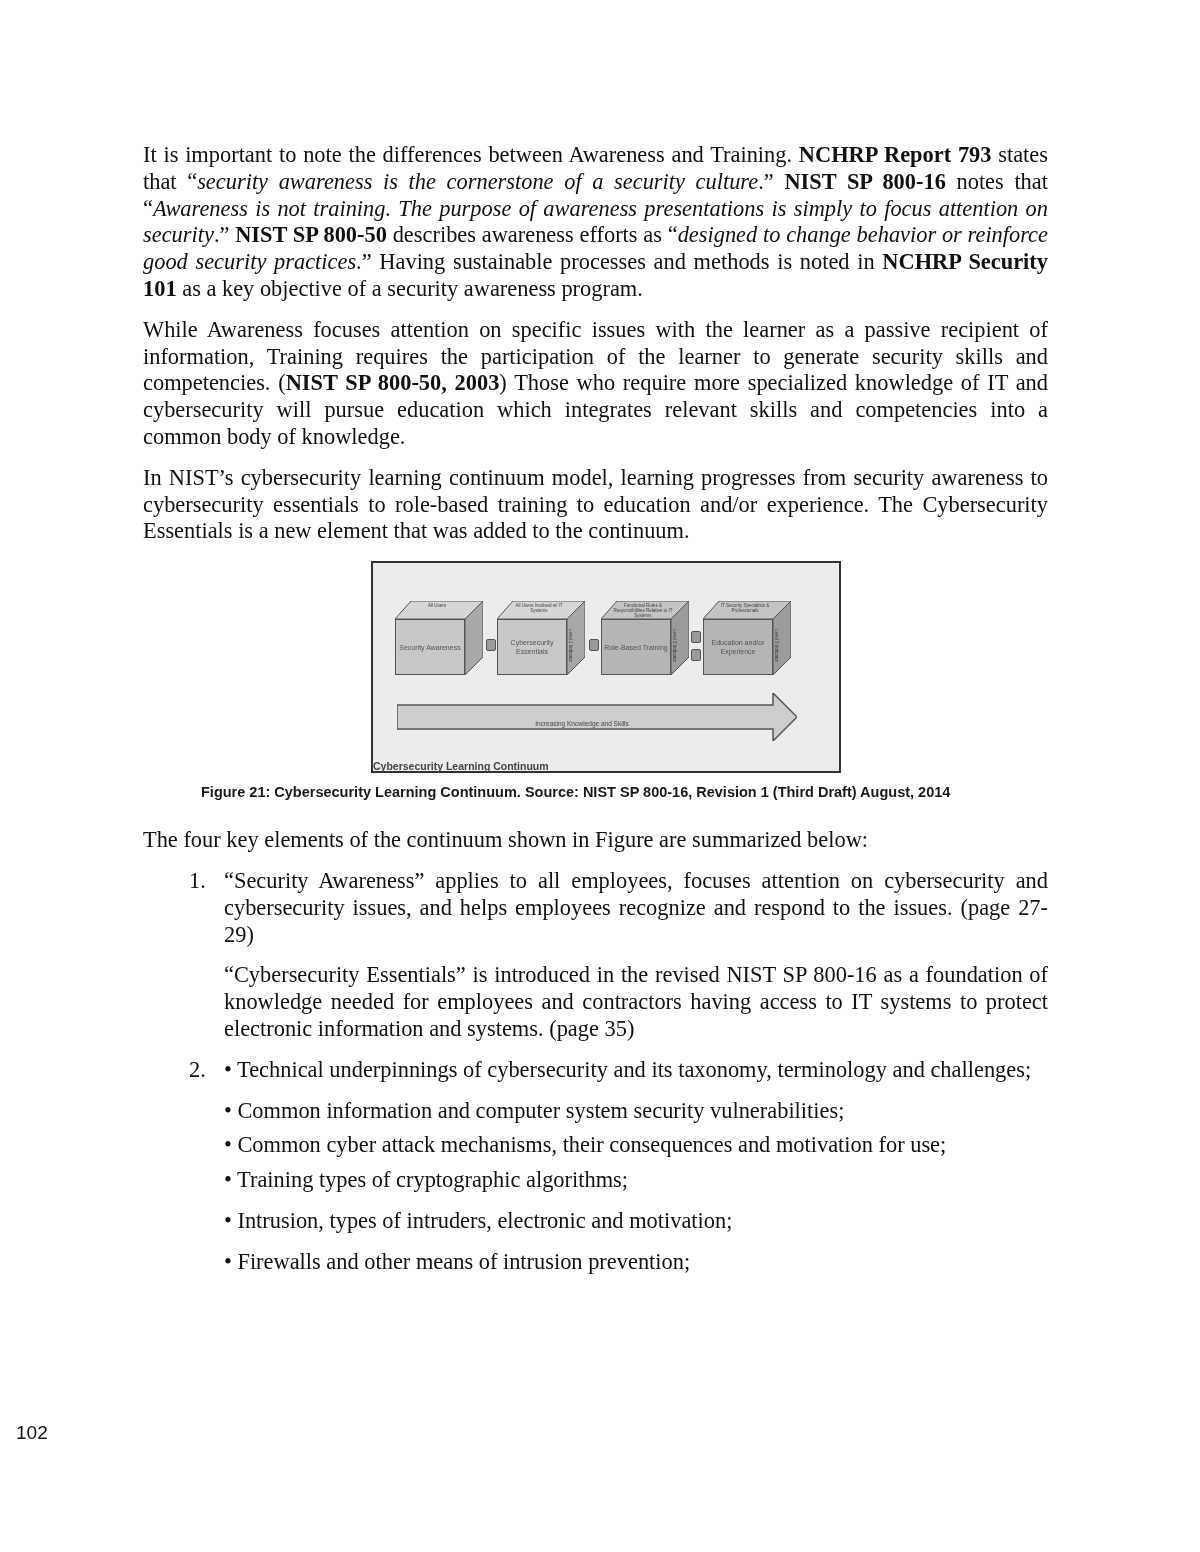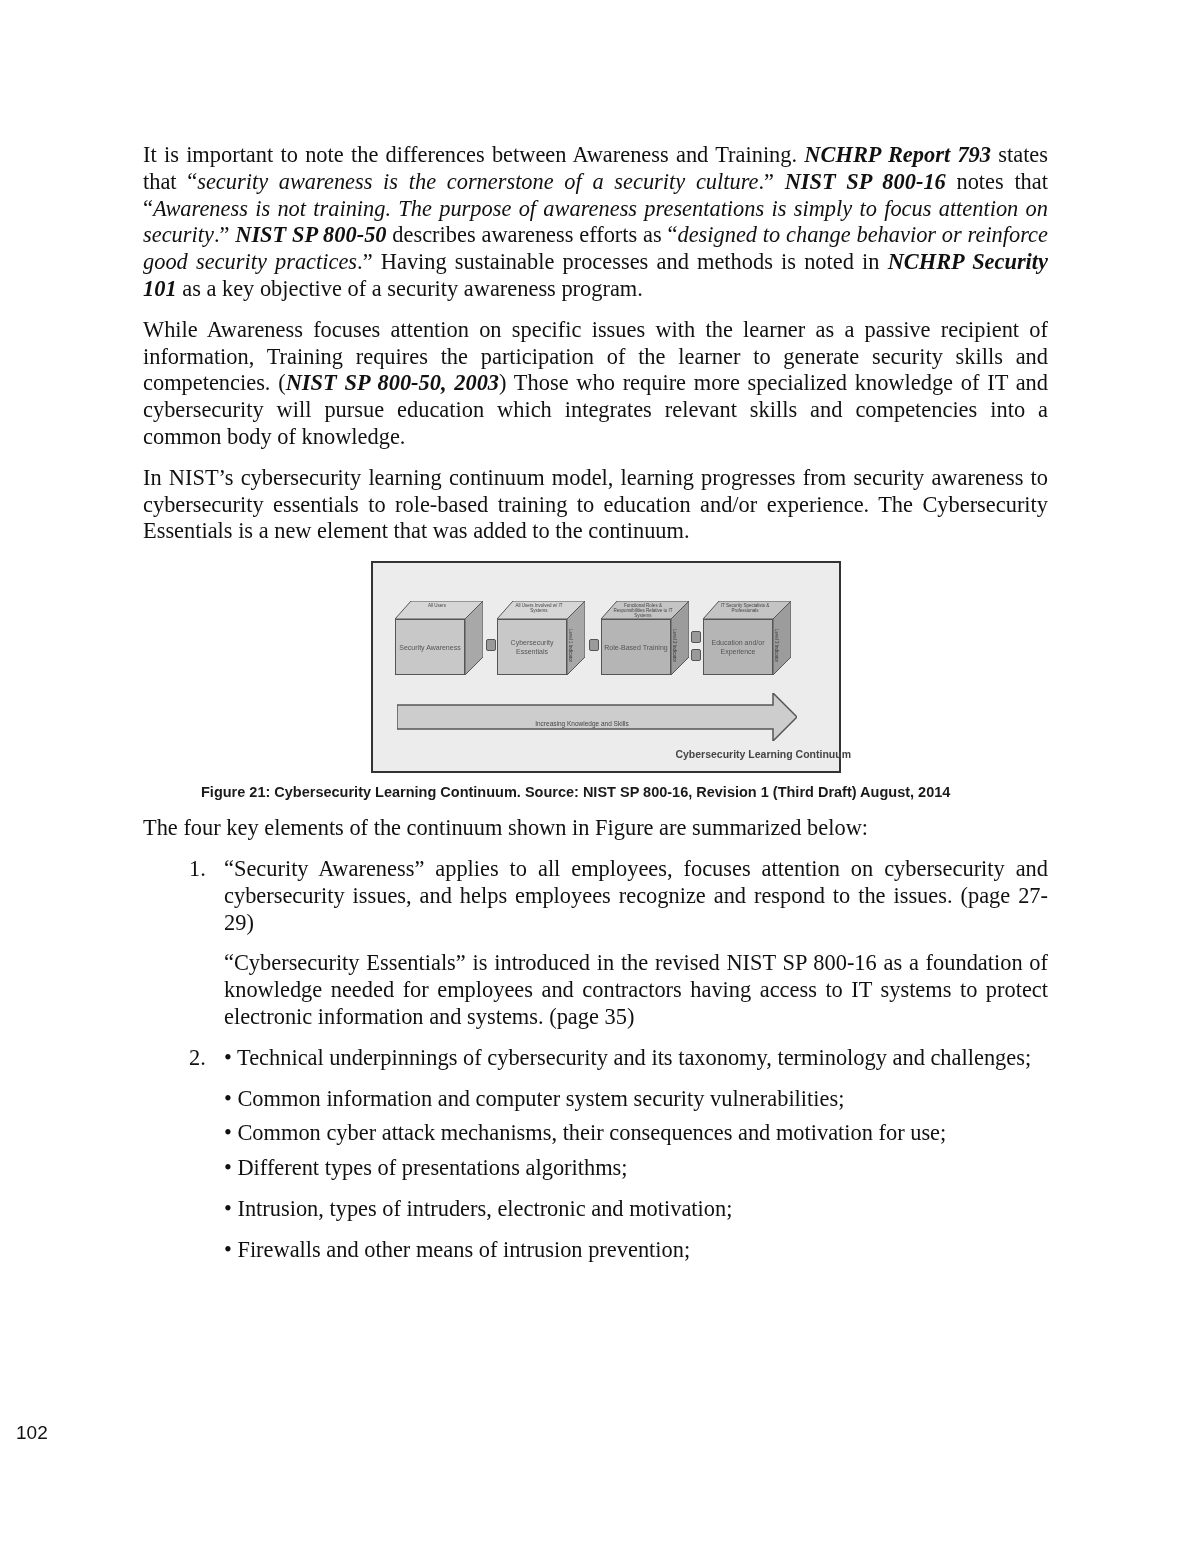--- a/index.html
+++ b/index.html
@@ -1,35 +1,35 @@
 <!DOCTYPE html>
 <html><head>
 <meta charset="utf-8">
 <style>
   html, body { margin: 0; padding: 0; background: #ffffff; }
   body { width: 1200px; height: 1552px; position: relative; overflow: hidden; color: #111; }
   .page { position: absolute; left: 143px; top: 142px; width: 905px; font-family: "Liberation Serif", serif; font-size: 22.4px; line-height: 26.8px; }
   p { margin: 0; text-align: justify; }
   .para { margin-bottom: 14px; }
-  .b { font-weight: bold; font-style: italic; }
+  .b { font-weight: bold; }
   .i { font-style: italic; }
   .figure-wrap { position: relative; height: 246px; margin-top: 16px; }
   .figure { position: absolute; left: 228px; top: 0; width: 470px; height: 212px; border: 2px solid #333; background: #ececec; box-sizing: border-box; }
   .caption { position: absolute; left: 58px; top: 218px; font-family: "Liberation Sans", sans-serif; font-weight: bold; font-size: 14.5px; color: #1a1a1a; white-space: nowrap; }
   .cube { position: absolute; width: 88px; height: 76px; }
   .cube .front { position: absolute; left: 0; top: 18px; width: 70px; height: 56px; background: #c8c8c8; border: 1.5px solid #555; box-sizing: border-box; display: flex; align-items: center; justify-content: center; text-align: center; font-family: "Liberation Sans", sans-serif; font-size: 7px; line-height: 9px; color: #555; }
   .cube .top { position: absolute; left: 0; top: 0; width: 88px; height: 18px; }
   .cube .side { position: absolute; left: 70px; top: 0; width: 18px; height: 74px; }
   .cube .toplabel { position: absolute; left: 10px; top: 2px; width: 64px; text-align: center; font-family: "Liberation Sans", sans-serif; font-size: 4.5px; line-height: 5px; color: #444; }
   .cube .sidelabel { position: absolute; left: 72px; top: 26px; width: 14px; height: 36px; writing-mode: vertical-rl; font-family: "Liberation Sans", sans-serif; font-size: 4.5px; color: #333; text-align: center; }
   .dark .front { background: #b5b5b5; }
   .conn { position: absolute; width: 8px; height: 10px; background: #9a9a9a; border: 1px solid #555; border-radius: 2px; }
   .arrow { position: absolute; left: 24px; top: 130px; width: 400px; height: 48px; }
   .arrow-label { position: absolute; left: 24px; top: 148px; width: 370px; text-align: center; font-family: "Liberation Sans", sans-serif; font-size: 6.5px; color: #444; }
-  .fig-title { position: absolute; left: 0; top: 178px; width: 466px; text-align: right; font-family: "Liberation Sans", sans-serif; font-weight: bold; font-size: 10.5px; color: #444; margin-left: 12px; }
+  .fig-title { position: absolute; left: 0; top: 190px; width: 466px; text-align: left; font-family: "Liberation Sans", sans-serif; font-weight: bold; font-size: 10.5px; color: #444; }
   .item { position: relative; padding-left: 81px; }
   .num { position: absolute; left: 46px; top: 0; }
   .subp { margin-top: 14px; }
   .bullets { margin-top: 14px; }
   .bullet { margin-bottom: 8px; }
   .bullet.gap { margin-bottom: 14px; }
   .pagenum { position: absolute; left: 16px; width: 1200px; top: 1422px; font-family: "Liberation Sans", sans-serif; font-size: 19px; color: #111; }
 </style>
 </head>
 <body>
@@ -96,35 +96,35 @@
 
       <svg class="arrow" viewBox="0 0 400 48">
         <polygon points="0,12 376,12 376,0 400,24 376,48 376,36 0,36" fill="#cdcdcd" stroke="#555" stroke-width="1.5"></polygon>
       </svg>
       <div class="arrow-label">Increasing Knowledge and Skills</div>
       <div class="fig-title">Cybersecurity Learning Continuum</div>
     </div>
     <div class="caption">Figure 21: Cybersecurity Learning Continuum.  Source: NIST SP 800-16, Revision 1 (Third Draft) August, 2014</div>
   </div>
 
-  <p class="para" style="margin-top:8px;">The four key elements of the continuum shown in Figure are summarized below:</p>
+  <p class="para" style="margin-top:20px;">The four key elements of the continuum shown in Figure are summarized below:</p>
 
   <div class="list">
     <div class="item">
       <span class="num">1.</span>
       <p>“Security Awareness” applies to all employees, focuses attention on cybersecurity and cybersecurity issues, and helps employees recognize and respond to the issues. (page  27- 29)</p>
       <p class="subp">“Cybersecurity Essentials” is introduced in the revised NIST SP 800-16 as a foundation of knowledge needed for employees and contractors having access to IT  systems  to protect electronic information and systems.  (page 35)</p>
     </div>
     <div class="item" style="margin-top:14px;">
       <span class="num">2.</span>
       <div class="bullets">
         <p class="bullet gap">•  Technical underpinnings of cybersecurity and its taxonomy, terminology  and challenges;</p>
         <p class="bullet">• Common information and computer system security vulnerabilities;</p>
         <p class="bullet">• Common cyber attack mechanisms, their consequences and motivation for use;</p>
-        <p class="bullet gap">• Different types of presentations algorithms;</p>
+        <p class="bullet gap">• Training types of cryptographic algorithms;</p>
         <p class="bullet gap">• Intrusion, types of intruders, electronic and motivation;</p>
         <p class="bullet">• Firewalls and other means of intrusion prevention;</p>
       </div>
     </div>
   </div>
 </div>
 
 <div class="pagenum">102</div>
 
 </body></html>

